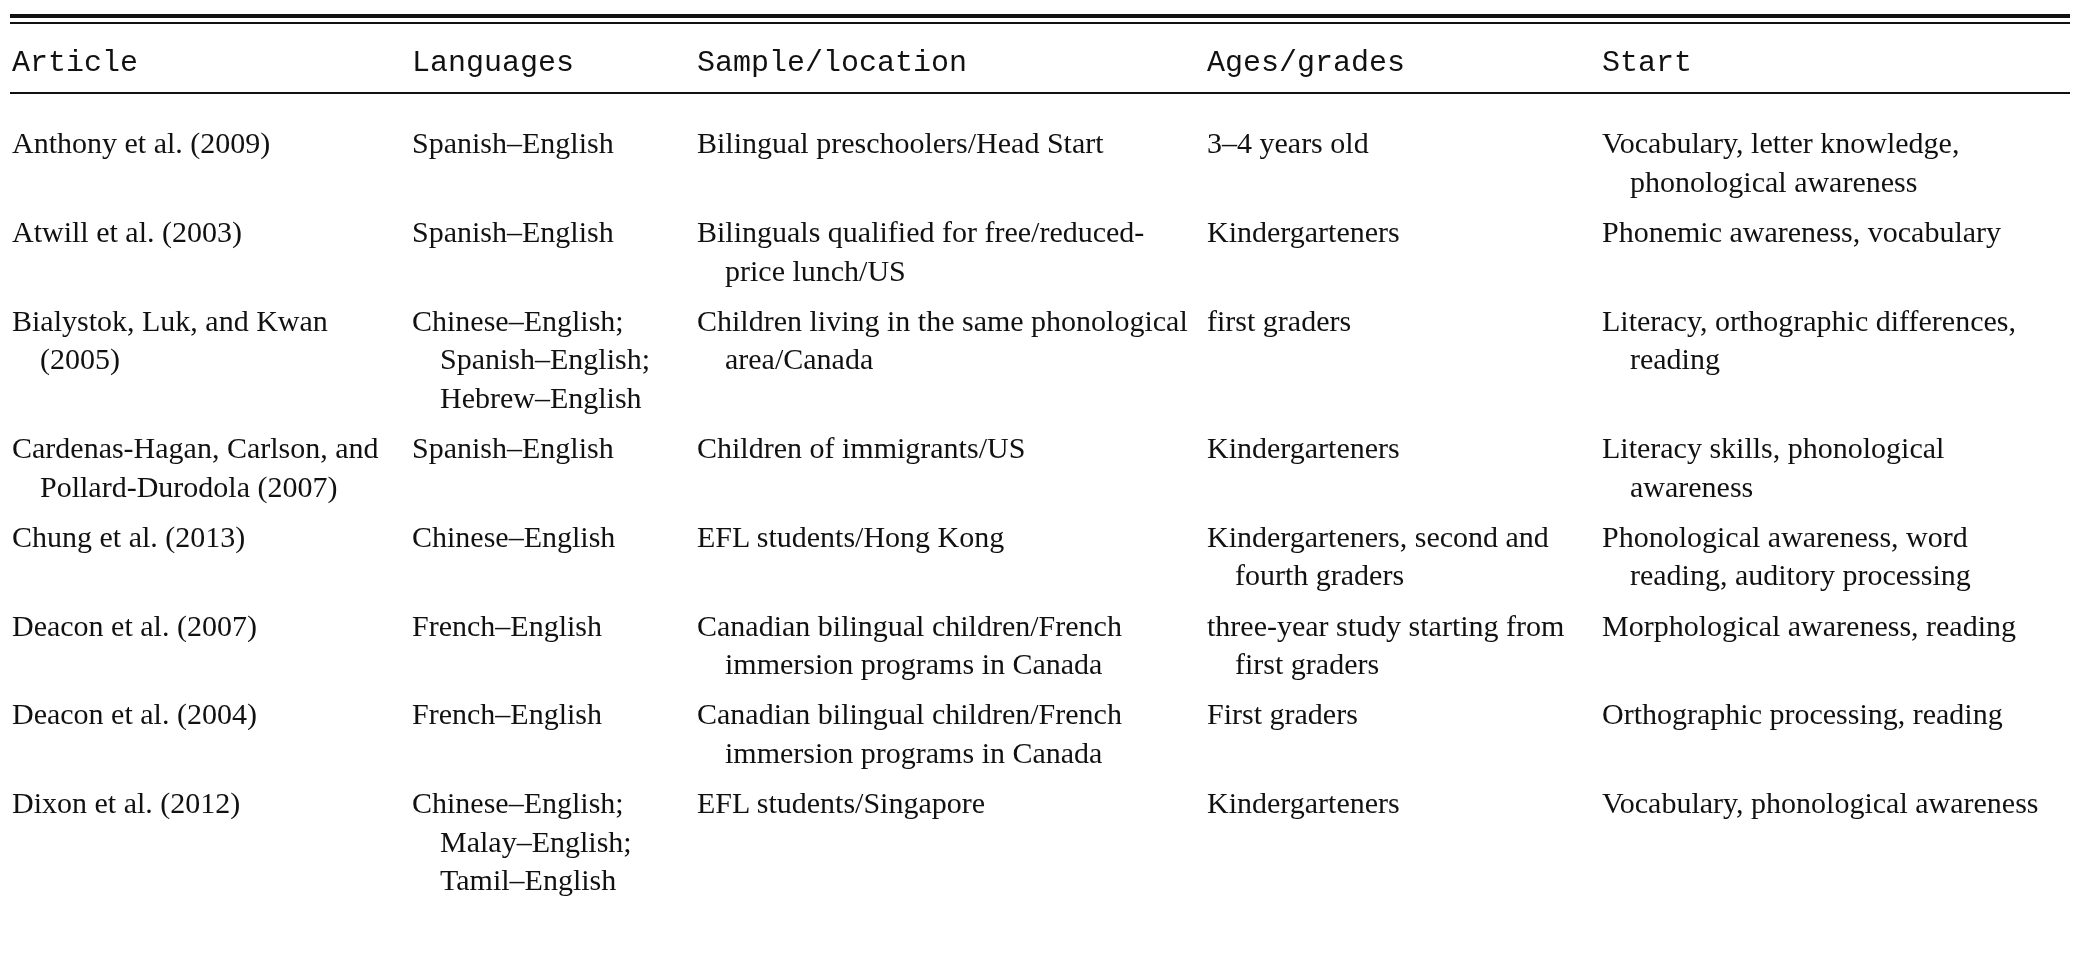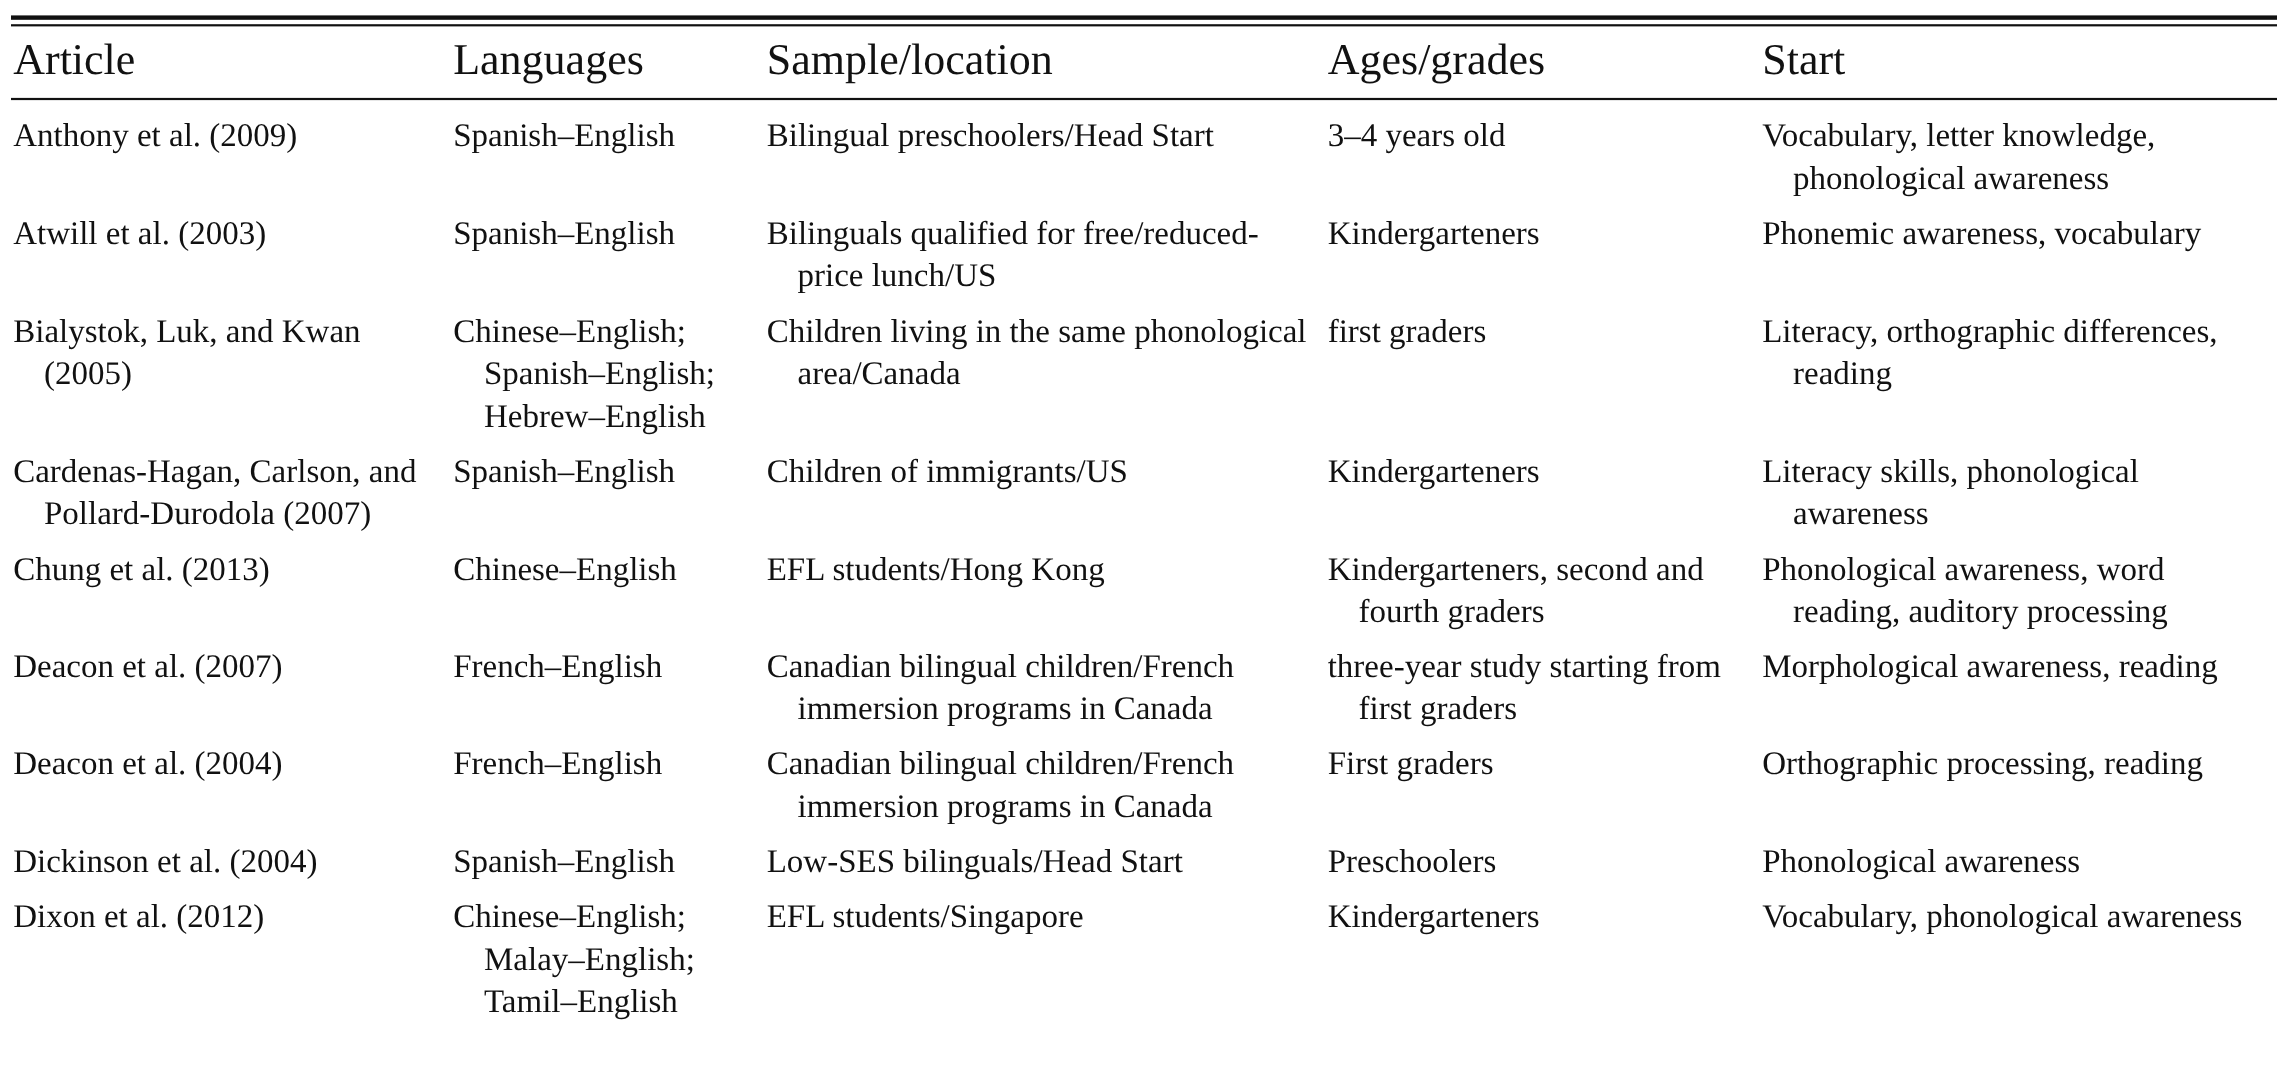--- a/index.html
+++ b/index.html
@@ -42,30 +42,31 @@
   .rule-header {
     height: 2px;
     background: #111111;
     width: 2060px;
     margin: 0 auto;
   }
   table.study-table th {
     text-align: left;
     font-weight: normal;
     vertical-align: bottom;
-    padding: 4px 16px 10px 2px;
-    font-size: 40px;
+    padding: 20px 16px 10px 2px;
+    font-size: 30px;
+    font-family: Liberation Mono, monospace;
   }
   table.study-table td {
     vertical-align: top;
     padding: 6px 16px 6px 2px;
     font-size: 30px;
   }
   tbody tr:first-child td {
-    padding-top: 14px;
+    padding-top: 30px;
   }
   
   .hang {
     display: block;
     padding-left: 28px;
     text-indent: -28px;
   }
   .col-article  { width: 400px; }
   .col-lang     { width: 285px; }
   .col-sample   { width: 510px; }
@@ -231,37 +232,20 @@
             <span class="hang">Canadian bilingual children/French immersion programs in Canada</span>
           </td>
         <td>
             <span class="hang">First graders</span>
           </td>
         <td>
             <span class="hang">Orthographic processing, reading</span>
           </td>
       </tr>
 
-      <tr>
-        <td>
-            <span class="hang">Dickinson et al. (2004)</span>
-          </td>
-        <td>
-            <span class="hang">Spanish–English</span>
-          </td>
-        <td>
-            <span class="hang">Low-SES bilinguals/Head Start</span>
-          </td>
-        <td>
-            <span class="hang">Preschoolers</span>
-          </td>
-        <td>
-            <span class="hang">Phonological awareness</span>
-          </td>
-      </tr>
 
       <tr>
         <td>
             <span class="hang">Dixon et al. (2012)</span>
           </td>
         <td>
             <span class="hang">Chinese–English; Malay–English; Tamil–English</span>
           </td>
         <td>
             <span class="hang">EFL students/Singapore</span>

